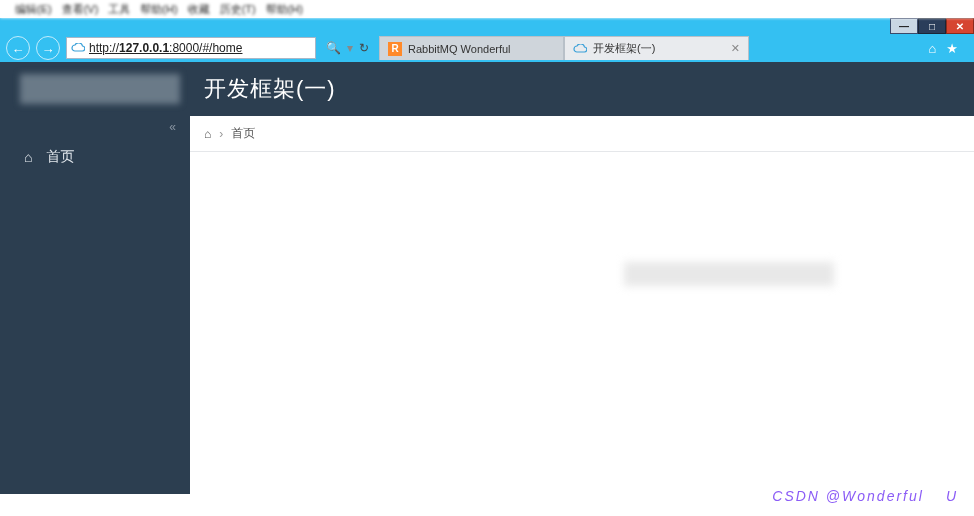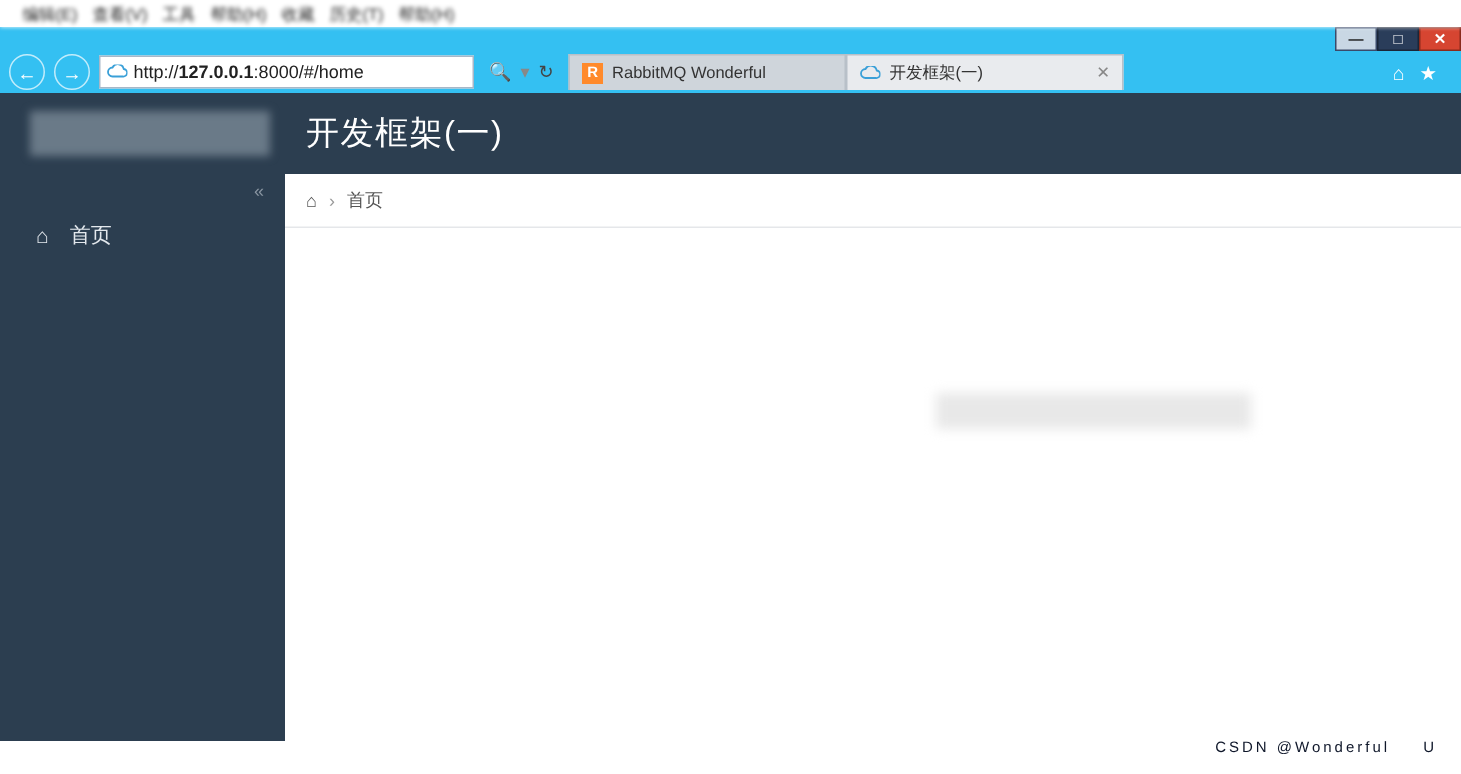--- a/index.html
+++ b/index.html
@@ -10,21 +10,21 @@
 
     .titlebar { height: 16px; background: #34c0f2; display: flex; justify-content: flex-end; }
     .winbtn { width: 28px; height: 16px; border: 1px solid #3a4a6a; background: #c9d7e4; display: flex; align-items: center; justify-content: center; font-size: 10px; font-weight: bold; color: #222; }
     .winbtn.close { background: #d64531; border-color: #8a2a1c; color: #fff; }
     .winbtn.max { background: #2a3d5a; border-color: #1a2638; color: #fff; }
 
     .toolbar { height: 28px; background: #34c0f2; display: flex; align-items: center; padding: 0 6px; gap: 6px; }
     .navbtn { width: 24px; height: 24px; border-radius: 50%; border: 1px solid rgba(255,255,255,0.7); display: flex; align-items: center; justify-content: center; color: #fff; font-size: 13px; }
     .addr-wrap { display: flex; align-items: center; height: 22px; background: #fff; border: 1px solid #a7b7c8; width: 250px; padding: 0 4px; gap: 4px; }
     .cloud-icon svg { display: block; }
-    .addr { font-size: 12px; color: #222; flex: 1; white-space: nowrap; overflow: hidden; }
+    .addr { font-size: 12px; color: #222; flex: 1; white-space: nowrap; overflow: hidden; text-decoration: underline; }
     .refresh-group { display: flex; align-items: center; gap: 6px; color: #444; font-size: 12px; margin-left: 4px; }
     .refresh-group .sep { color: #888; }
 
     .tabs { display: flex; align-items: flex-end; height: 24px; margin-left: 4px; }
     .tab { height: 24px; min-width: 185px; background: #e9ebee; border: 1px solid #b8c0c8; border-bottom: none; display: flex; align-items: center; padding: 0 8px; font-size: 11px; color: #333; gap: 6px; }
     .tab.inactive { background: #cfd5db; }
     .tab .tabclose { margin-left: auto; color: #888; }
     .tab-icon-box { width: 14px; height: 14px; background: #ff8a2b; display: flex; align-items: center; justify-content: center; color: #fff; font-size: 10px; font-weight: bold; }
 
     .winright { display: flex; margin-left: auto; gap: 10px; align-items: center; color: #fff; font-size: 13px; padding-right: 10px; }
@@ -38,21 +38,21 @@
     .sidebar { width: 190px; background: #2c3e50; color: #c7d0d8; font-size: 13px; display: flex; flex-direction: column; }
     .collapse-row { height: 22px; display: flex; justify-content: flex-end; align-items: center; padding-right: 14px; color: #8a96a2; font-size: 12px; }
     .nav-item { display: flex; align-items: center; gap: 14px; padding: 10px 24px; color: #e3e8ed; font-size: 14px; }
 
     .content { flex: 1; background: #fff; display: flex; flex-direction: column; }
     .breadcrumb { height: 36px; border-bottom: 1px solid #e5e7ea; display: flex; align-items: center; padding-left: 14px; font-size: 12px; color: #555; gap: 8px; }
     .breadcrumb .sep { color: #999; }
     .content-body { flex: 1; position: relative; }
     .placeholder { position: absolute; top: 110px; right: 140px; width: 210px; height: 24px; background: #e8e8e8; filter: blur(4px); }
 
-    .watermark { position: absolute; bottom: 12px; right: 16px; font-size: 10px; color: #0f172a; letter-spacing: 2px; }
+    .watermark { position: absolute; bottom: 12px; right: 16px; font-size: 14px; color: #8b5cf6; font-style: italic; letter-spacing: 2px; }
     .watermark .u { margin-left: 22px; }
 
     .bottom-bar { height: 22px; background: #fff; }
   </style>
 </head>
 <body>
 
 <div class="menubar">
   <span>编辑(E)</span>
   <span>查看(V)</span>

